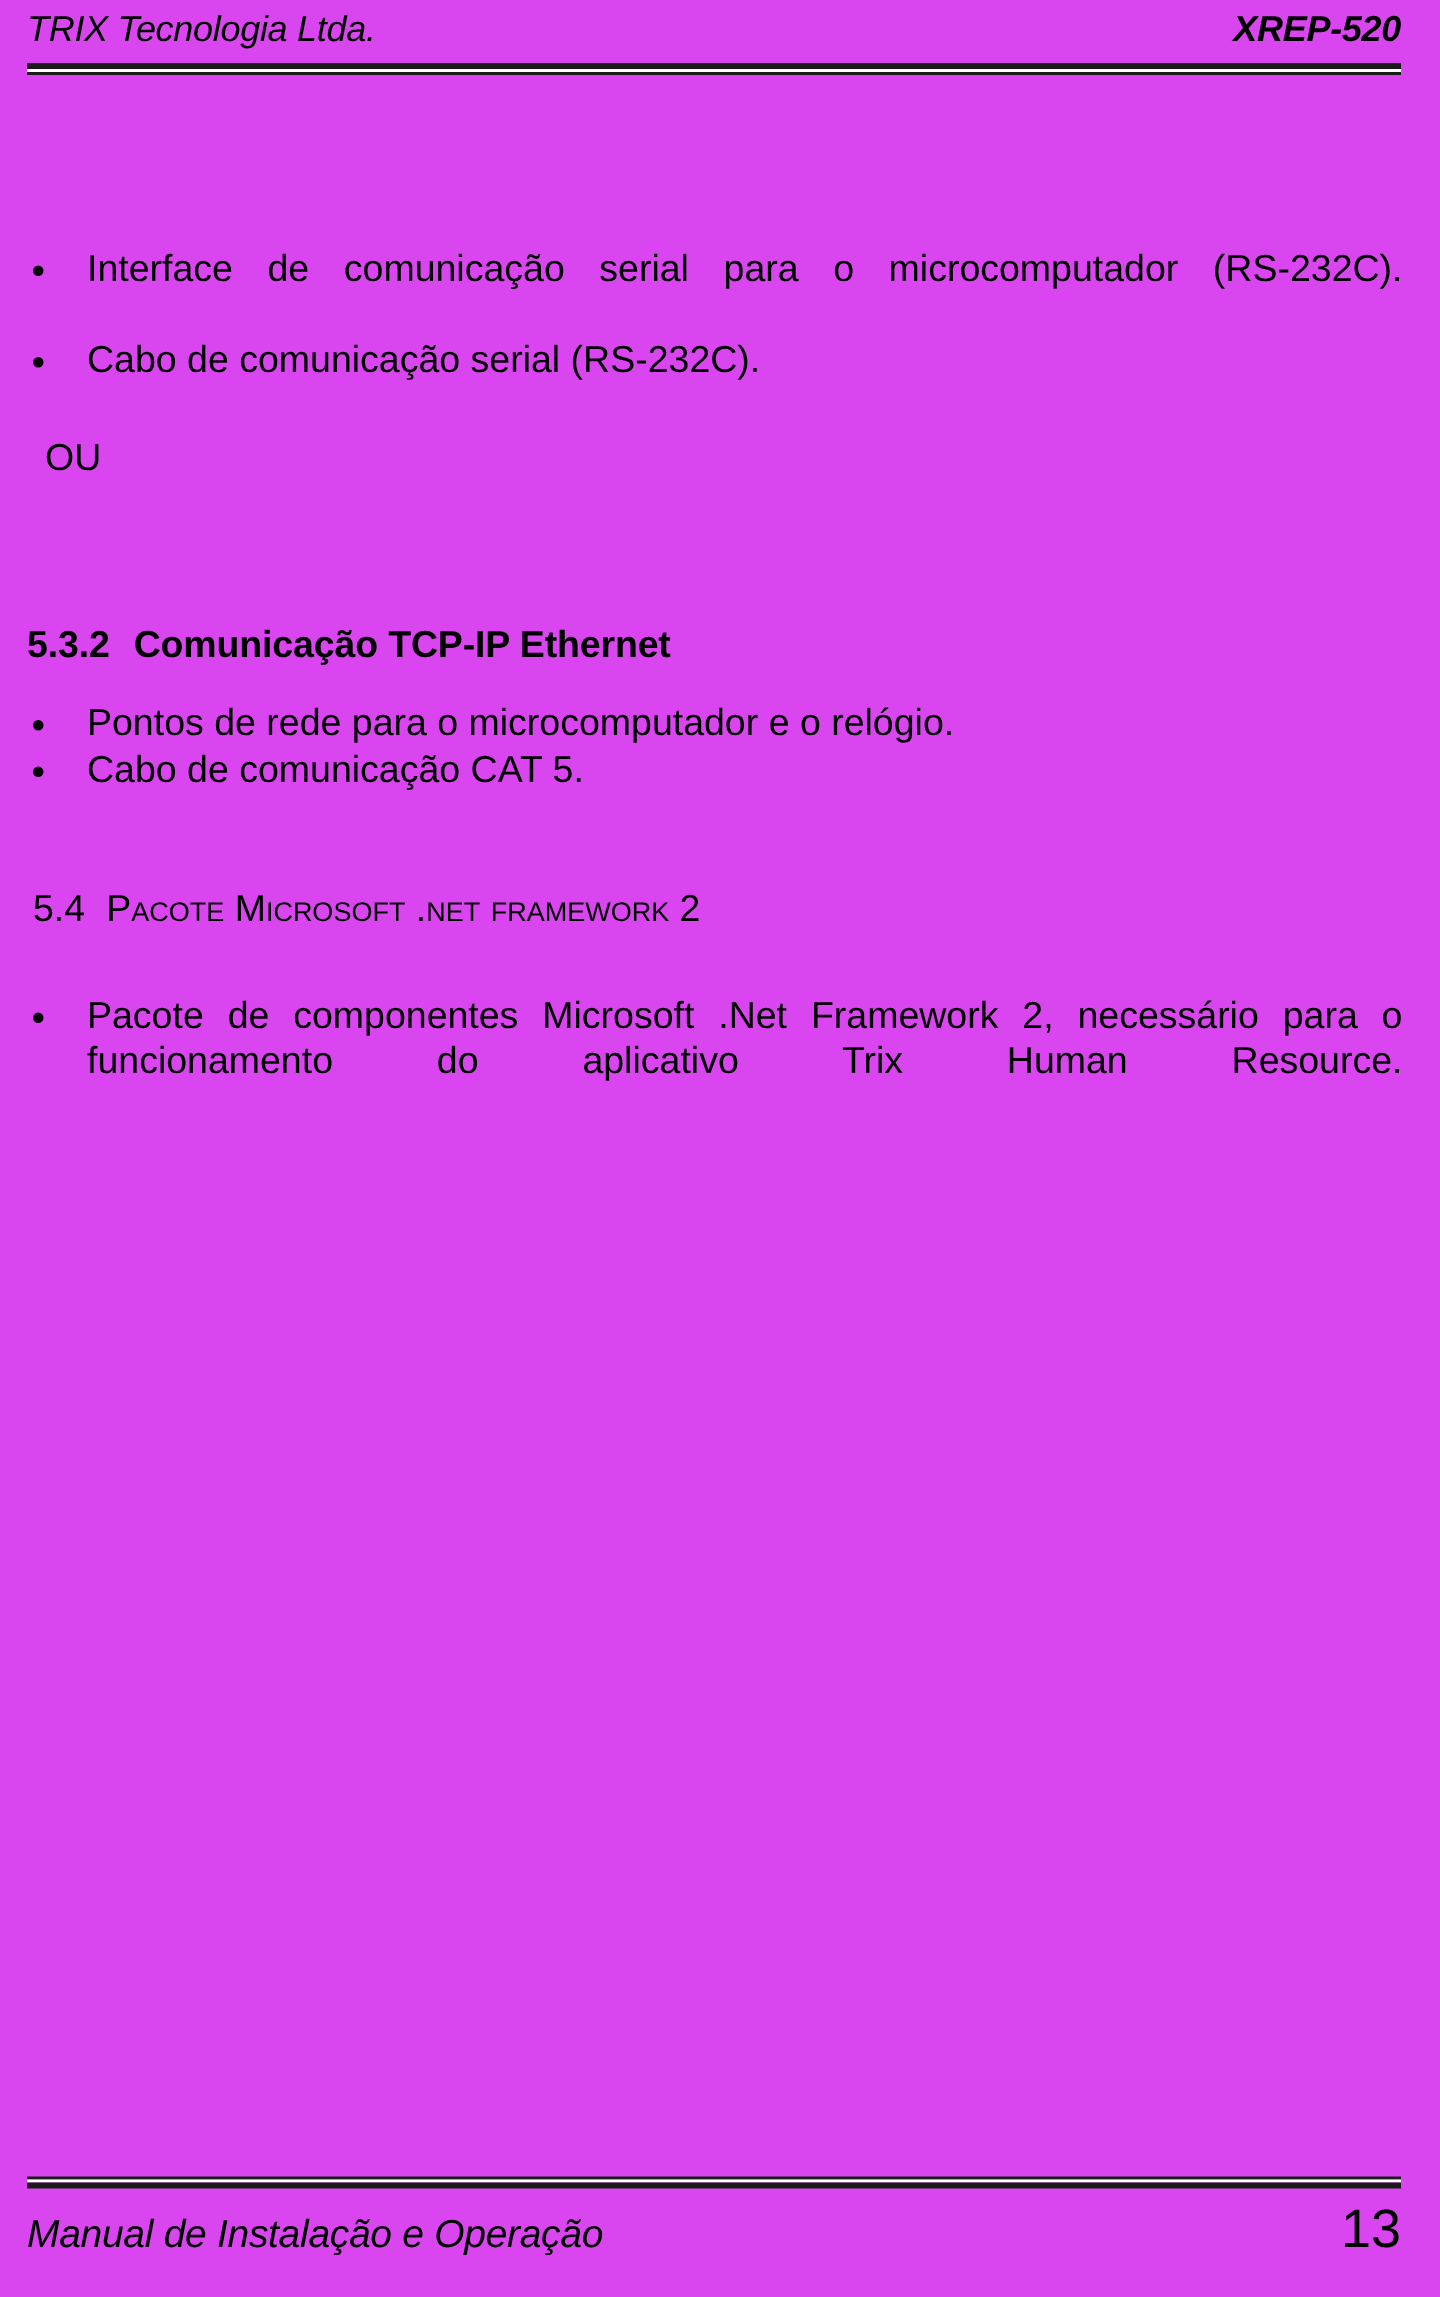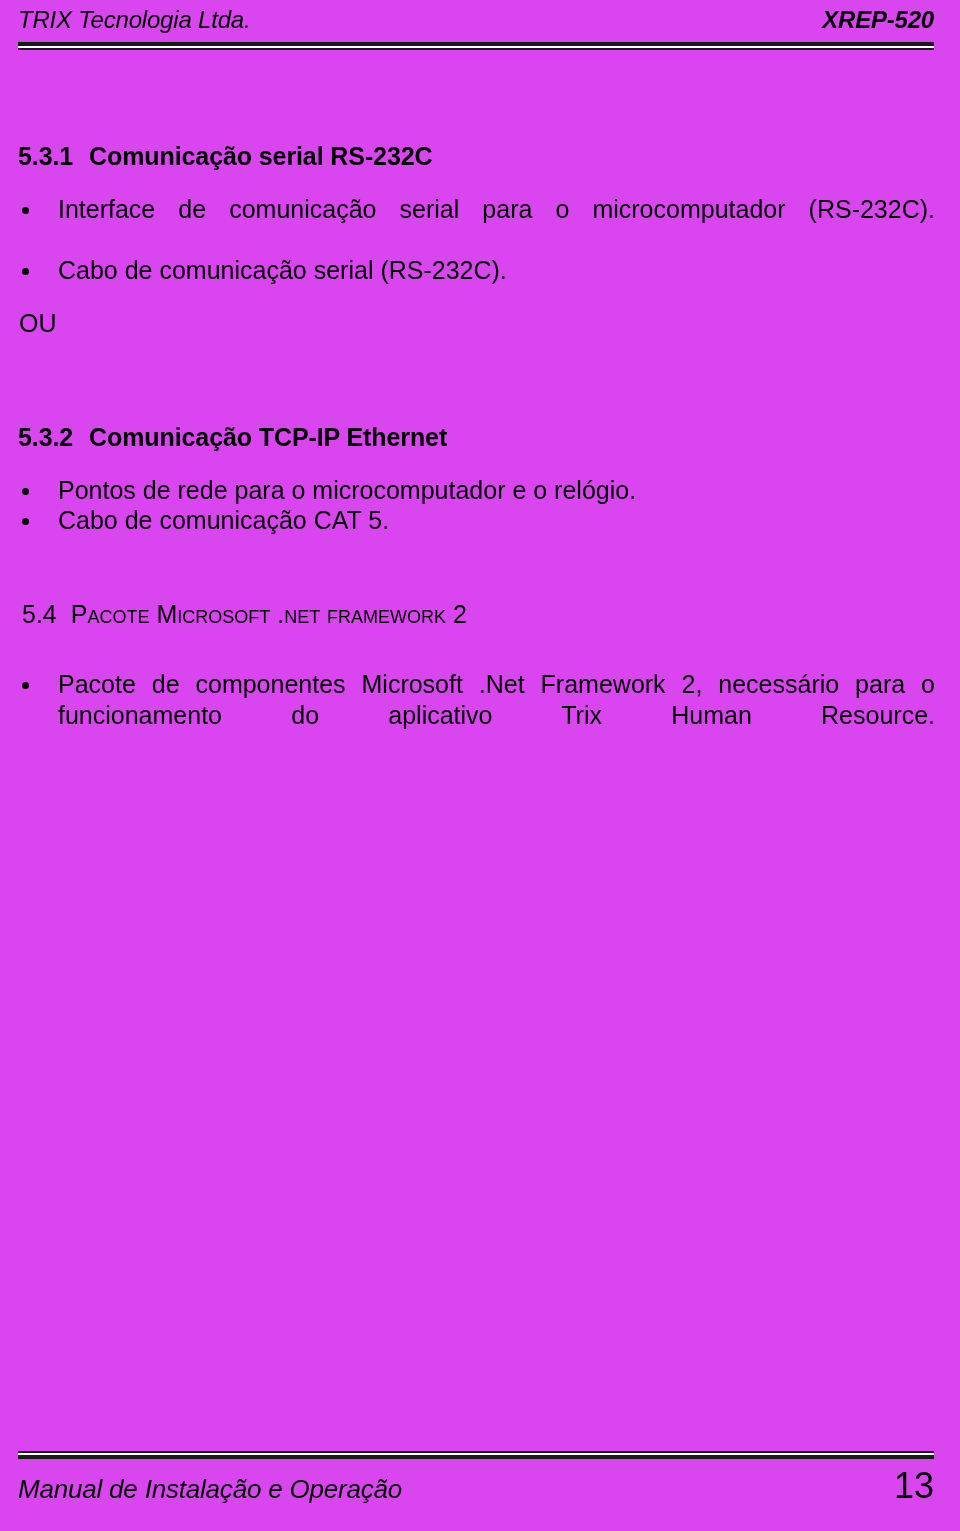--- a/index.html
+++ b/index.html
@@ -139,21 +139,21 @@
   }
   ul.bullets li.justify .txt::after {
     content: "";
     display: inline-block;
     width: 100%;
   }
 
   .plain-line {
     font-size: 25px;
     line-height: 1.2;
-    margin: 1px;
+    margin: 12px;
   }
 
   .spacer-sm { height: 22px; }
   .spacer-md { height: 36px; }
   .spacer-lg { height: 60px; }
   .spacer-xl { height: 84px; }
 
   
   .page-footer {
     position: absolute;
@@ -199,23 +199,20 @@
     </div>
     <div class="rule-double header-rule">
       <div class="thick"></div>
       <div class="gap"></div>
       <div class="thin"></div>
     </div>
   </div>
 
   <div class="content">
 
-    <h2 class="section-heading">
-      <span class="num">5.3.1</span><span>Comunicação serial RS-232C</span>
-    </h2>
     <div class="spacer-sm"></div>
     <ul class="bullets">
       <li class="justify">
         <span class="dot"></span>
         <span class="txt">Interface de comunicação serial para o microcomputador (RS-232C).</span>
       </li>
       <li>
         <span class="dot"></span>
         <span class="txt">Cabo de comunicação serial (RS-232C).</span>
       </li>

